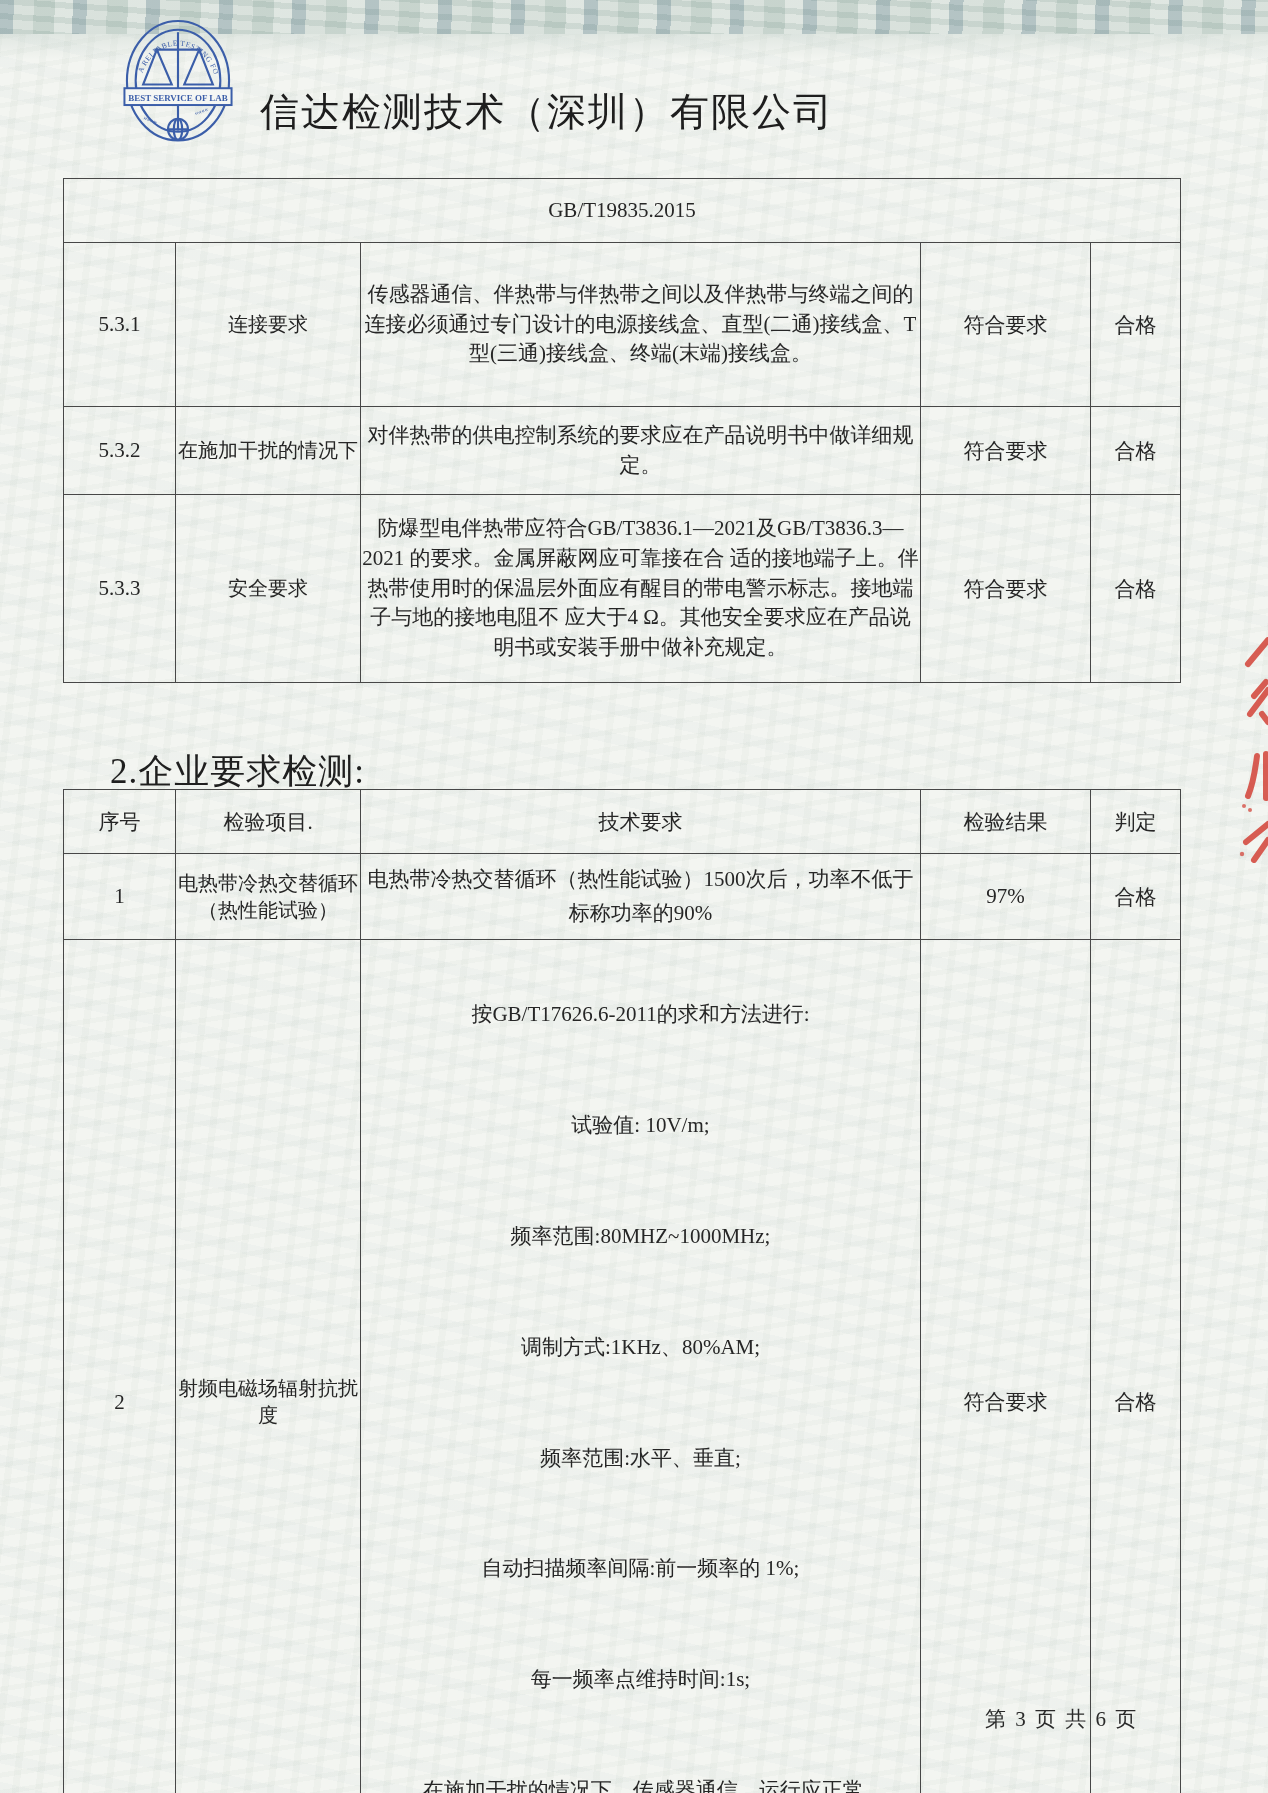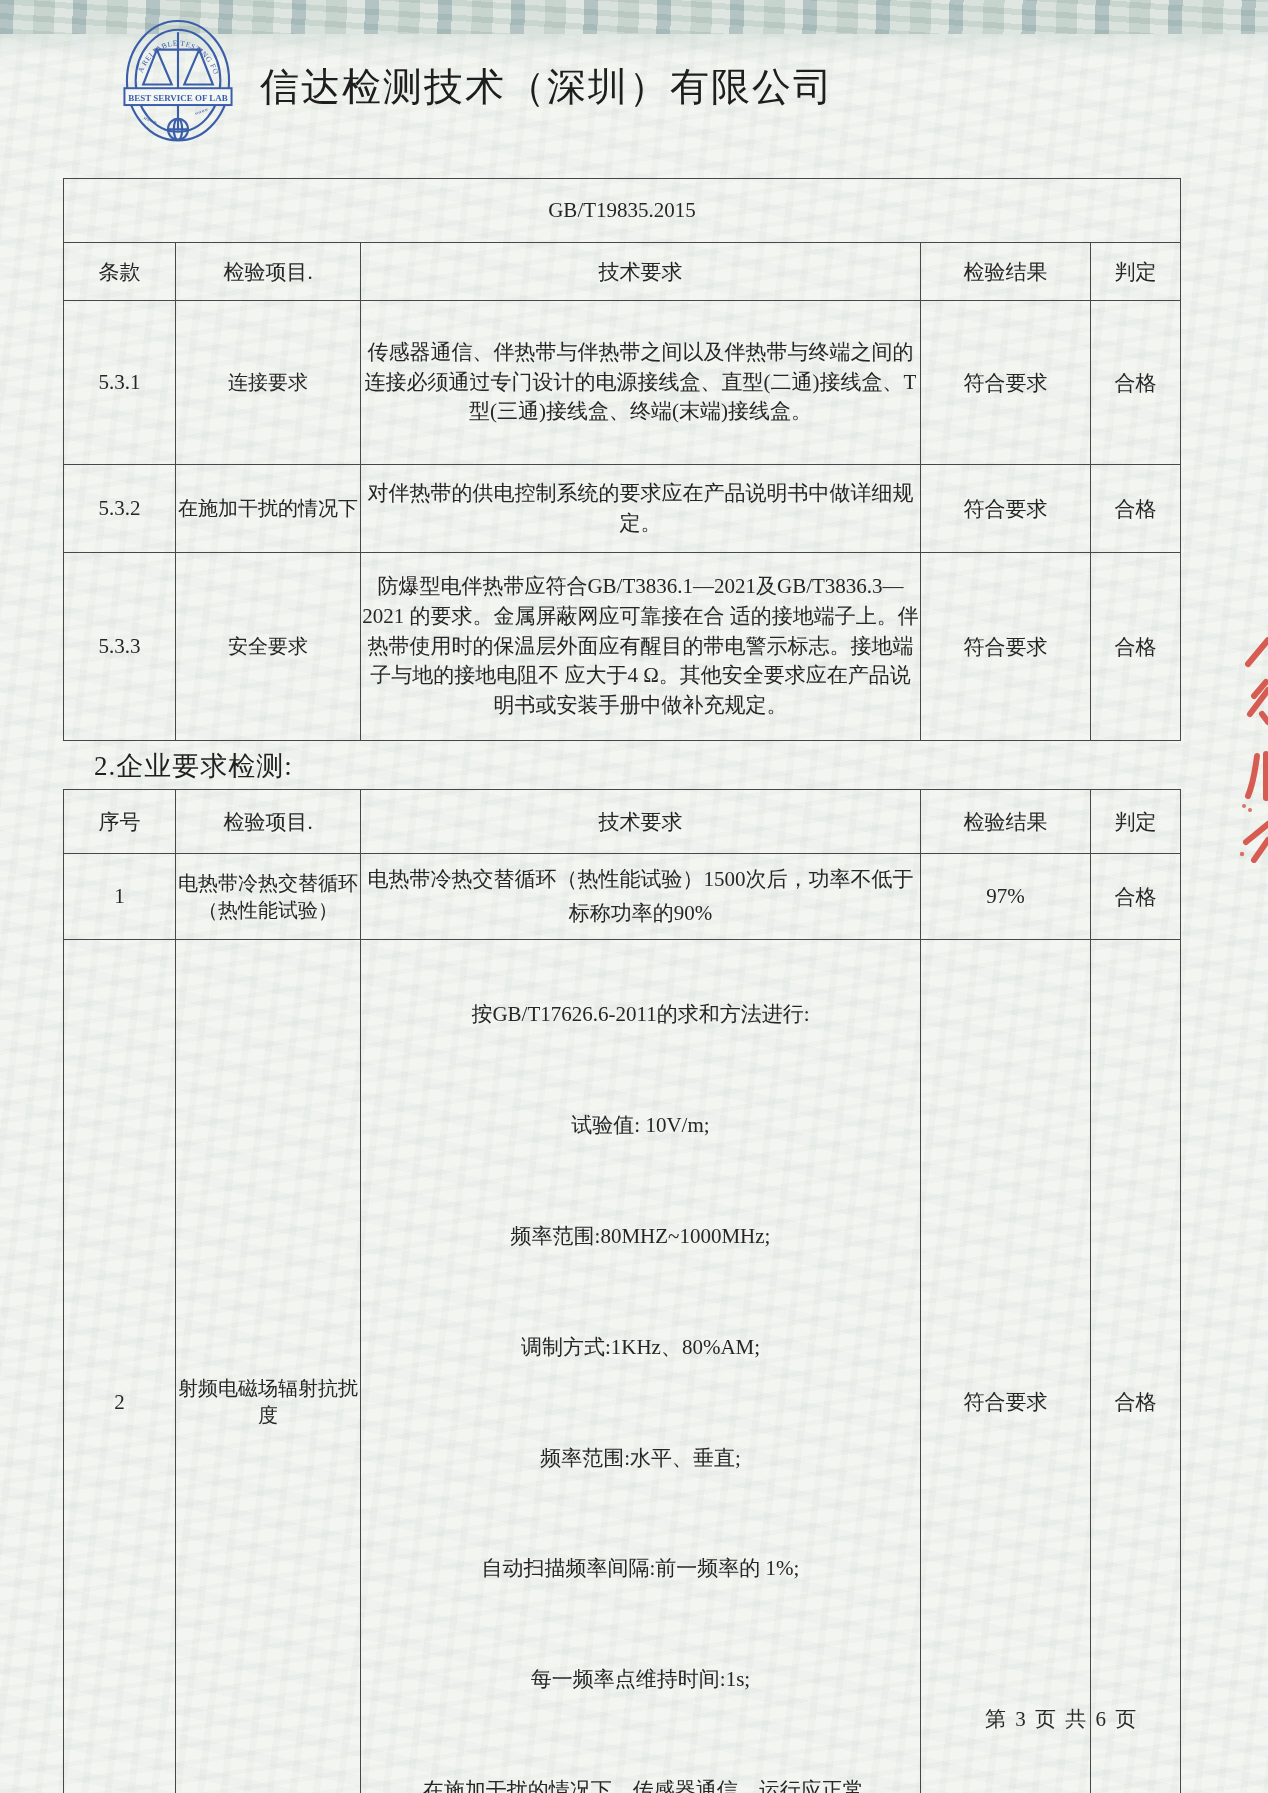--- a/index.html
+++ b/index.html
@@ -23,21 +23,21 @@
     background-image:
       repeating-linear-gradient(92deg, rgba(110,140,150,.38) 0 14px, rgba(200,212,206,.25) 14px 34px, rgba(150,175,165,.32) 34px 55px, rgba(224,232,228,.2) 55px 73px),
       repeating-linear-gradient(4deg, rgba(120,150,140,.22) 0 6px, rgba(255,255,255,0) 6px 15px);
   }
   .top-noise-fade{
     position:absolute;left:0;top:34px;width:100%;height:26px;
     background:linear-gradient(180deg, rgba(190,205,198,.35), rgba(243,245,241,0));
   }
   .logo{position:absolute;left:114px;top:16px;width:128px;height:132px;}
   .company-name{
-    position:absolute;left:260px;top:60px;
+    position:absolute;left:260px;top:85px;
     font-size:39px;letter-spacing:2px;font-weight:400;color:#1e1e1e;
     white-space:nowrap;
   }
   .doc-table{
     border-collapse:collapse;table-layout:fixed;width:1117px;
     font-size:21px;color:#262626;
   }
   .doc-table th,.doc-table td{
     border:1px solid #474747;font-weight:400;vertical-align:middle;
     text-align:center;padding:0;overflow:hidden;
@@ -57,22 +57,22 @@
     text-align:left;padding:8px 10px;line-height:1.42;white-space:pre-wrap;
   }
   .c-req-center{
     text-align:center;padding:4px 12px;line-height:1.6;white-space:normal;
   }
   .c-req-top{vertical-align:top;}
   .c-item{font-size:20px;line-height:1.35;padding:2px 1px;}
   .req-line{margin:0 0 23px 0;line-height:1.35;white-space:pre-wrap;}
   .req-line:last-child{margin-bottom:0;}
   .section-heading{
-    position:absolute;left:94px;top:748px;
-    font-size:27px;color:#1f1f1f;letter-spacing:1px;
+    position:absolute;left:110px;top:748px;
+    font-size:35px;color:#1f1f1f;letter-spacing:1px;
   }
   .page-footer{
     position:absolute;left:985px;top:1705px;
     font-size:21px;letter-spacing:2px;color:#2a2a2a;white-space:nowrap;
   }
   .stamp{position:absolute;right:0;top:628px;width:38px;height:250px;}
 </style>
 </head>
 <body>
 
@@ -111,27 +111,20 @@
         <col style="width:112px">
           <col style="width:185px">
           <col style="width:560px">
           <col style="width:170px">
           <col style="width:90px">
       </colgroup>
       <tbody>
         <tr class="r-title">
           <td colspan="5">GB/T19835.2015</td>
         </tr>
-        <tr class="r-head">
-          <th>条款</th>
-          <th>检验项目.</th>
-          <th>技术要求</th>
-          <th>检验结果</th>
-          <th>判定</th>
-        </tr>
         <tr class="r1">
           <td>5.3.1</td>
           <td class="c-item">连接要求</td>
           <td class="c-req">传感器通信、伴热带与伴热带之间以及伴热带与终端之间的连接必须通过专门设计的电源接线盒、直型(二通)接线盒、T 型(三通)接线盒、终端(末端)接线盒。</td>
           <td>符合要求</td>
           <td>合格</td>
         </tr>
         <tr class="r2">
           <td>5.3.2</td>
           <td class="c-item">在施加干扰的情况下</td>

